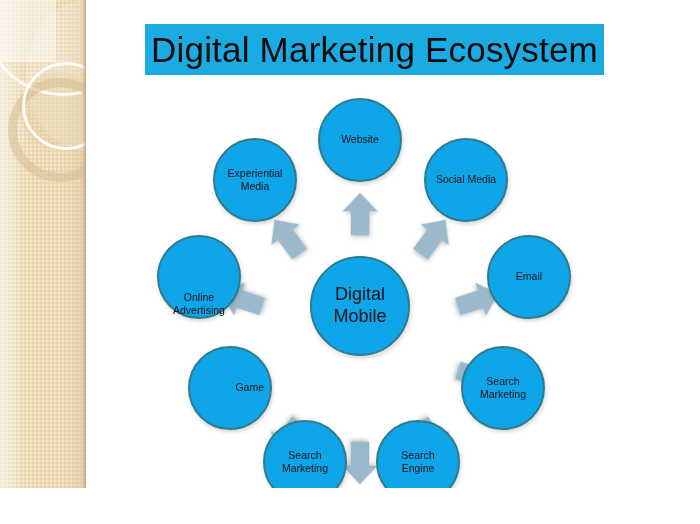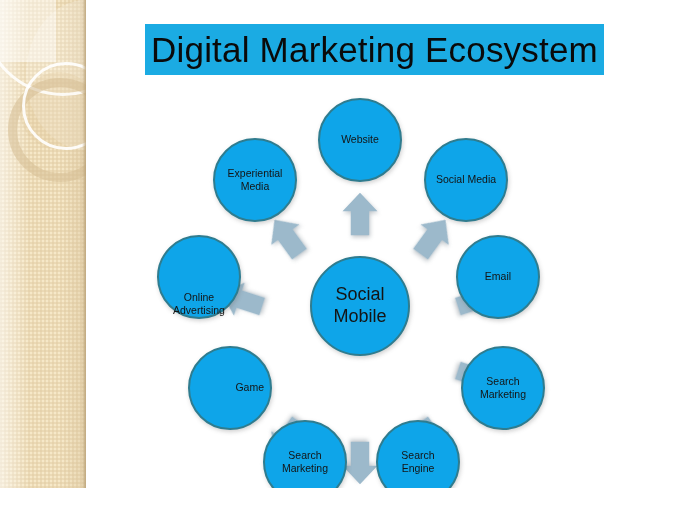--- a/index.html
+++ b/index.html
@@ -228,21 +228,21 @@
     </div>
 
     <div class="node spoke" id="node-website" style="left:232px; top:18px;">
       <span class="label"><span>Website</span></span>
     </div>
 
     <div class="node spoke" id="node-social-media" style="left:338px; top:58px;">
       <span class="label"><span>Social Media</span></span>
     </div>
 
-    <div class="node spoke" id="node-email" style="left:370px; top:155px;">
+    <div class="node spoke" id="node-email" style="left:401px; top:155px;">
       <span class="label"><span>Email</span></span>
     </div>
 
     <div class="node spoke" id="node-content-marketing" style="left:375px; top:266px;">
       <span class="label"><span>Search</span><br><span>Marketing</span></span>
     </div>
 
     <div class="node spoke" id="node-search-engine" style="left:290px; top:340px;">
       <span class="label"><span>Search</span><br><span>Engine</span></span>
     </div>
@@ -257,17 +257,17 @@
 
     <div class="node spoke" id="node-online-advertising" style="left:71px; top:155px;align-items:flex-end;">
       <span class="label"><span>Online</span><br><span>Advertising</span></span>
     </div>
 
     <div class="node spoke" id="node-experiential-media" style="left:127px; top:58px;">
       <span class="label"><span>Experiential</span><br><span>Media</span></span>
     </div>
 
     <div class="node" id="node-center">
-      <span class="label"><span>Social</span><br><span>Mobile</span></span>
+      <span class="label"><span>Digital</span><br><span>Mobile</span></span>
     </div>
 
   </div>
 </div>
 
 </body></html>

